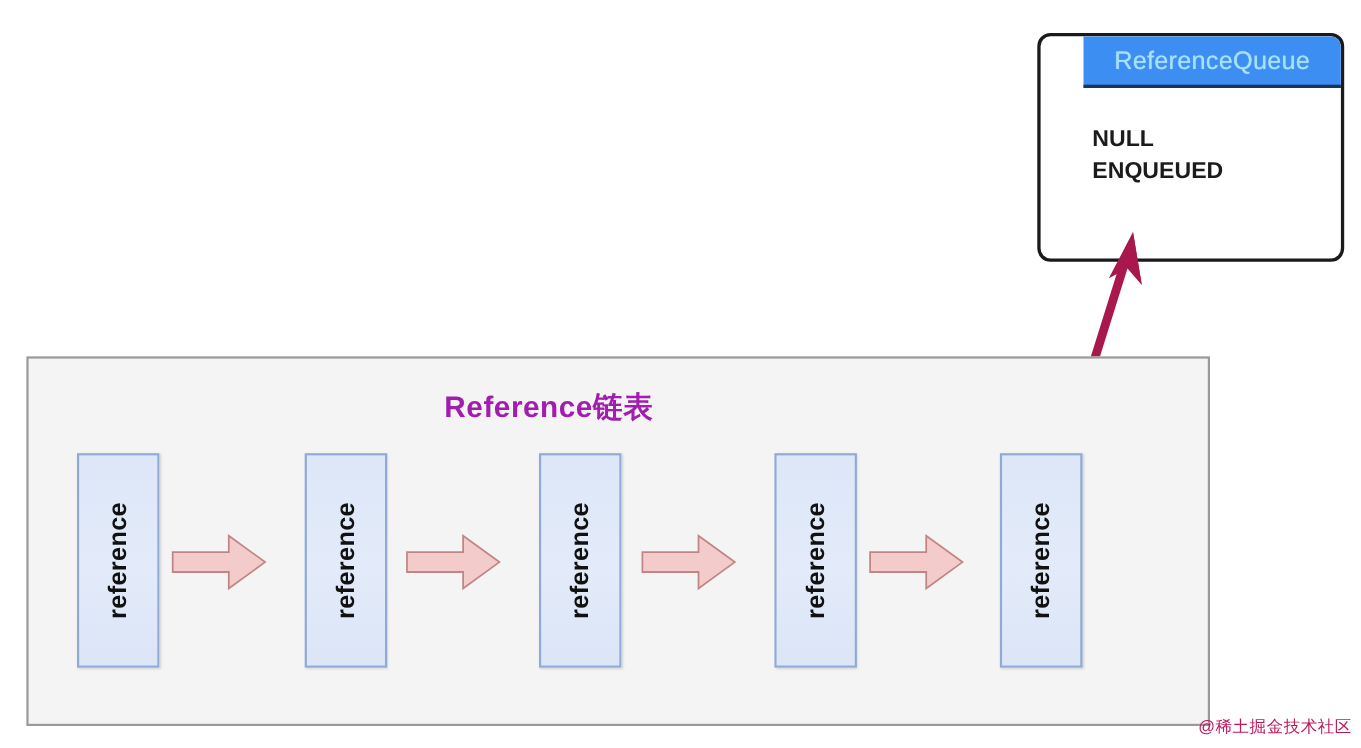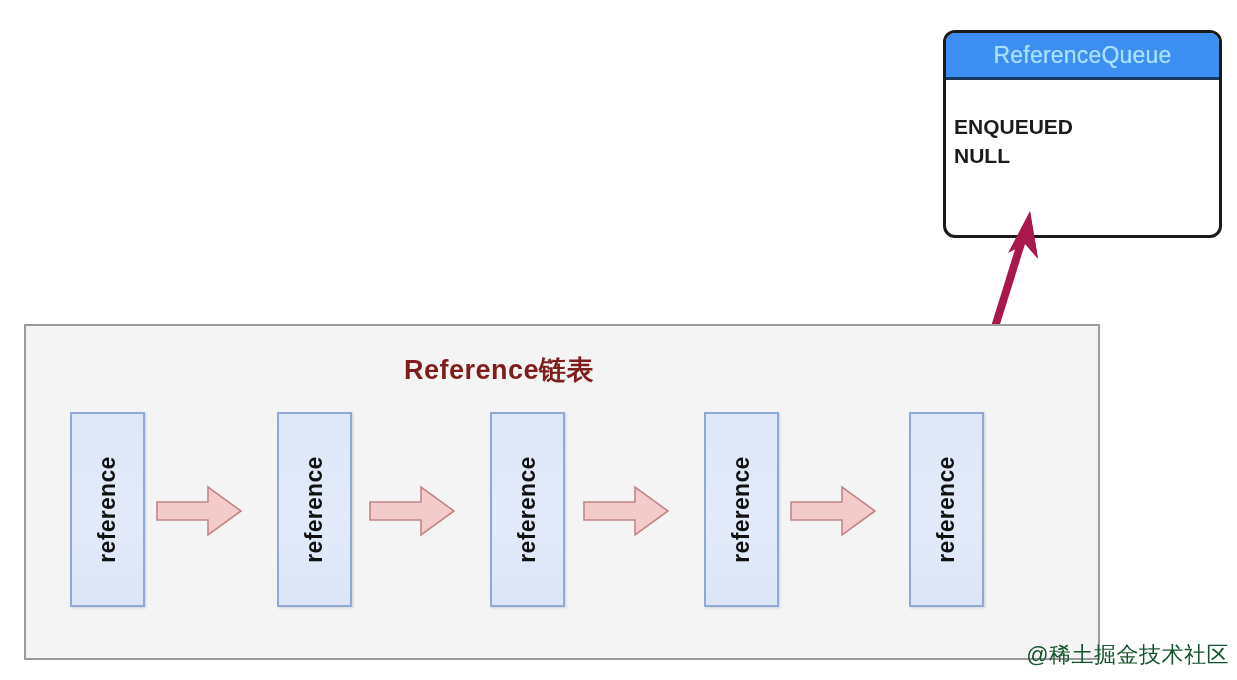--- a/index.html
+++ b/index.html
@@ -23,20 +23,21 @@
     position: absolute;
     left: 943px;
     top: 30px;
     width: 279px;
     height: 208px;
     box-sizing: border-box;
     border: 3px solid #1a1a1a;
     border-radius: 12px;
     background: #ffffff;
     overflow: hidden;
+    padding-left: 39px;
   }
   #queue-header {
     height: 44px;
     background: #3d8ef2;
     border-bottom: 3px solid #16365c;
     display: flex;
     align-items: center;
     justify-content: center;
   }
   #queue-header-title {
@@ -79,21 +80,21 @@
     background: #f4f4f4;
   }
   #chain-title {
     position: absolute;
     left: 0;
     top: 26px;
     width: 100%;
     text-align: center;
     font-size: 27px;
     font-weight: bold;
-    color: #7f1d1d;
+    color: #a21caf;
     letter-spacing: 0.5px;
   }
   #chain-title-inner {
     margin-left: -126px;
   }
 
   #chain-row {
     position: absolute;
     left: 44px;
     top: 86px;
@@ -126,39 +127,39 @@
     top: 72px;
     width: 88px;
     height: 54px;
   }
 
   
   #watermark {
     position: absolute;
     right: 8px;
     bottom: 10px;
-    font-size: 22px;
-    color: #14532d;
+    font-size: 15px;
+    color: #be185d;
     white-space: nowrap;
     letter-spacing: 0.5px;
     text-align: right;
   }
 </style>
 </head>
 <body>
 
 <div id="canvas">
 
   <div id="queue-box">
     <div id="queue-header">
       <span id="queue-header-title">ReferenceQueue</span>
     </div>
     <div id="queue-body">
+      <div class="queue-line">NULL</div>
       <div class="queue-line">ENQUEUED</div>
-      <div class="queue-line">NULL</div>
     </div>
   </div>
 
   <svg id="queue-pointer-arrow" viewBox="0 0 130 240">
     <path d="M 31.5 236 L 92 42 L 99.5 44.5 L 39 238.5 Z" fill="#a8184d"></path>
     <path d="M 78 68 L 100 26 L 108 74 L 95 59 Z" fill="#a8184d"></path>
     <path d="M 100 26 L 108 74 L 99 51 Z" fill="#a8184d"></path>
   </svg>
 
   <div id="chain-container">

